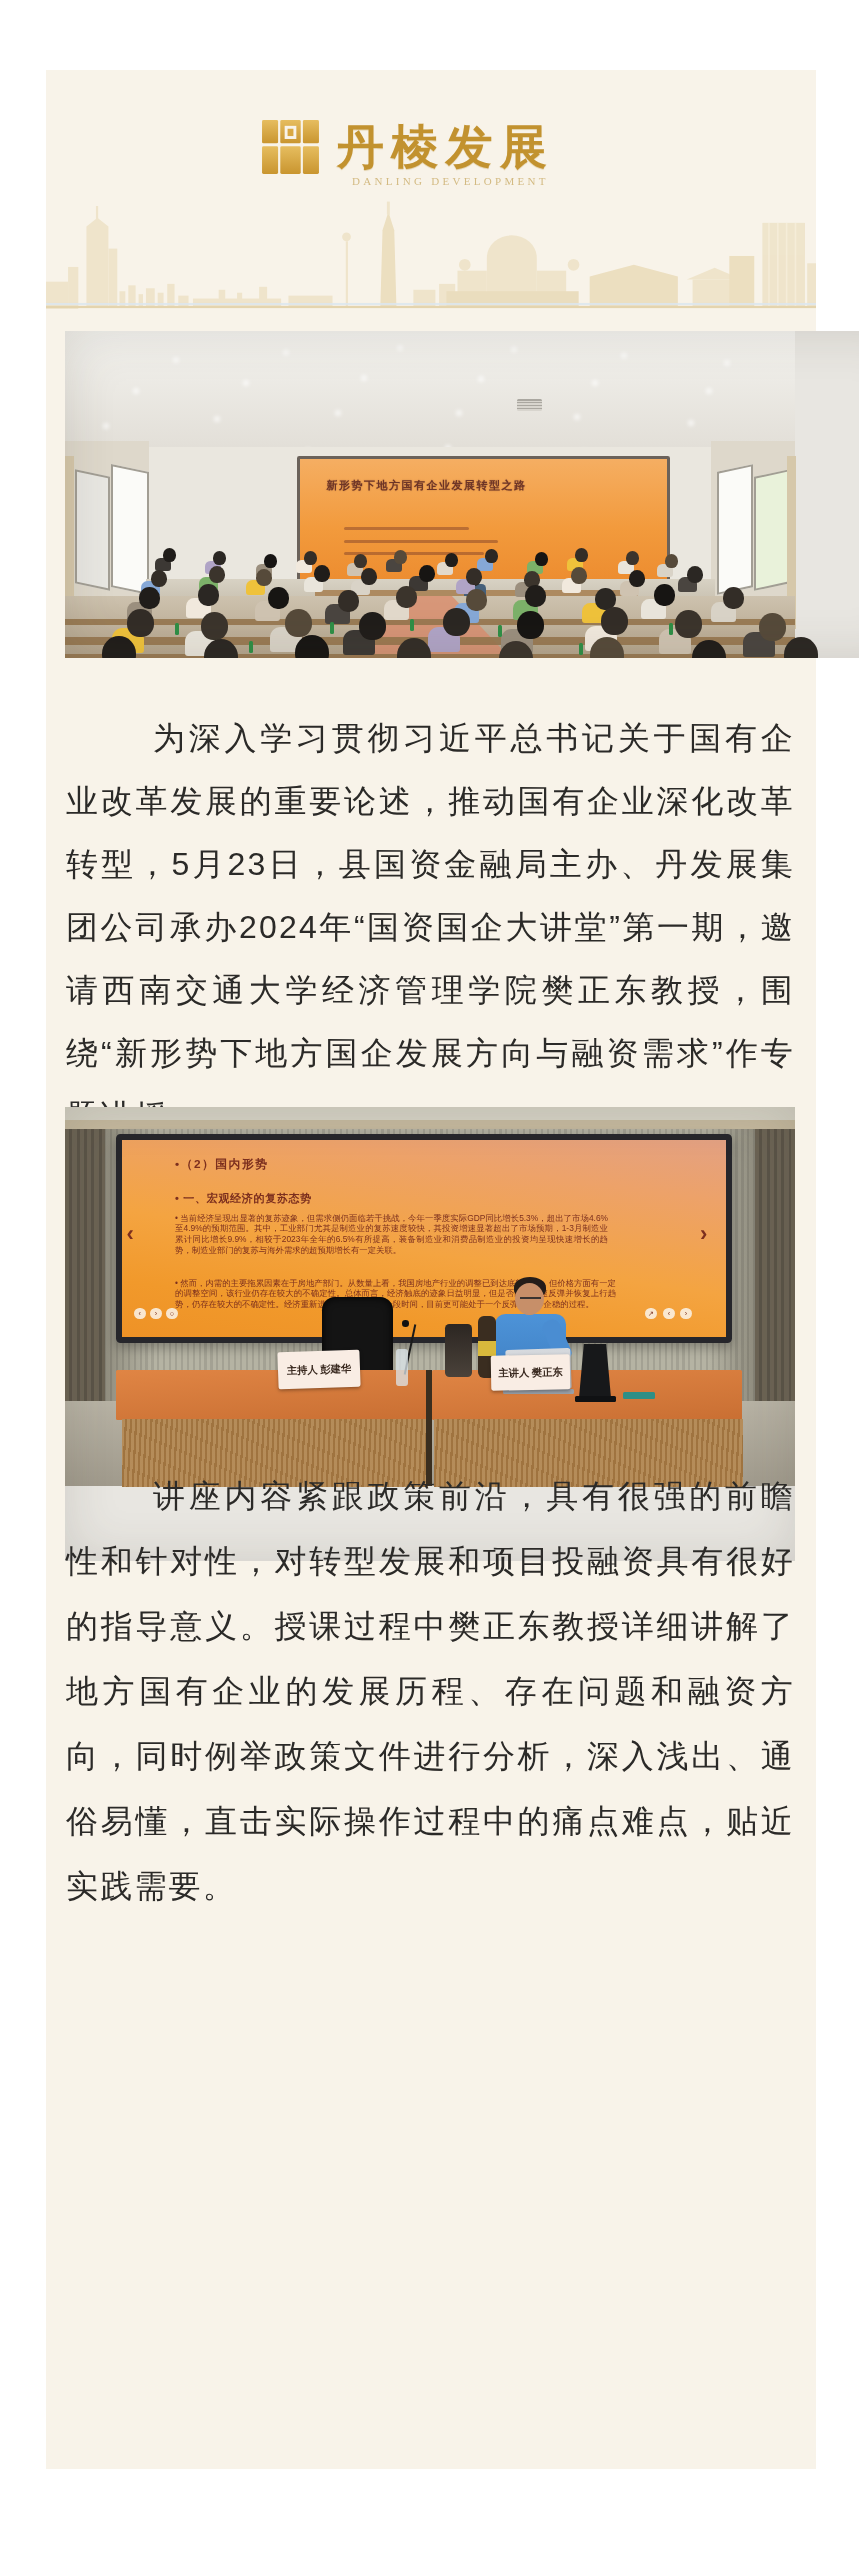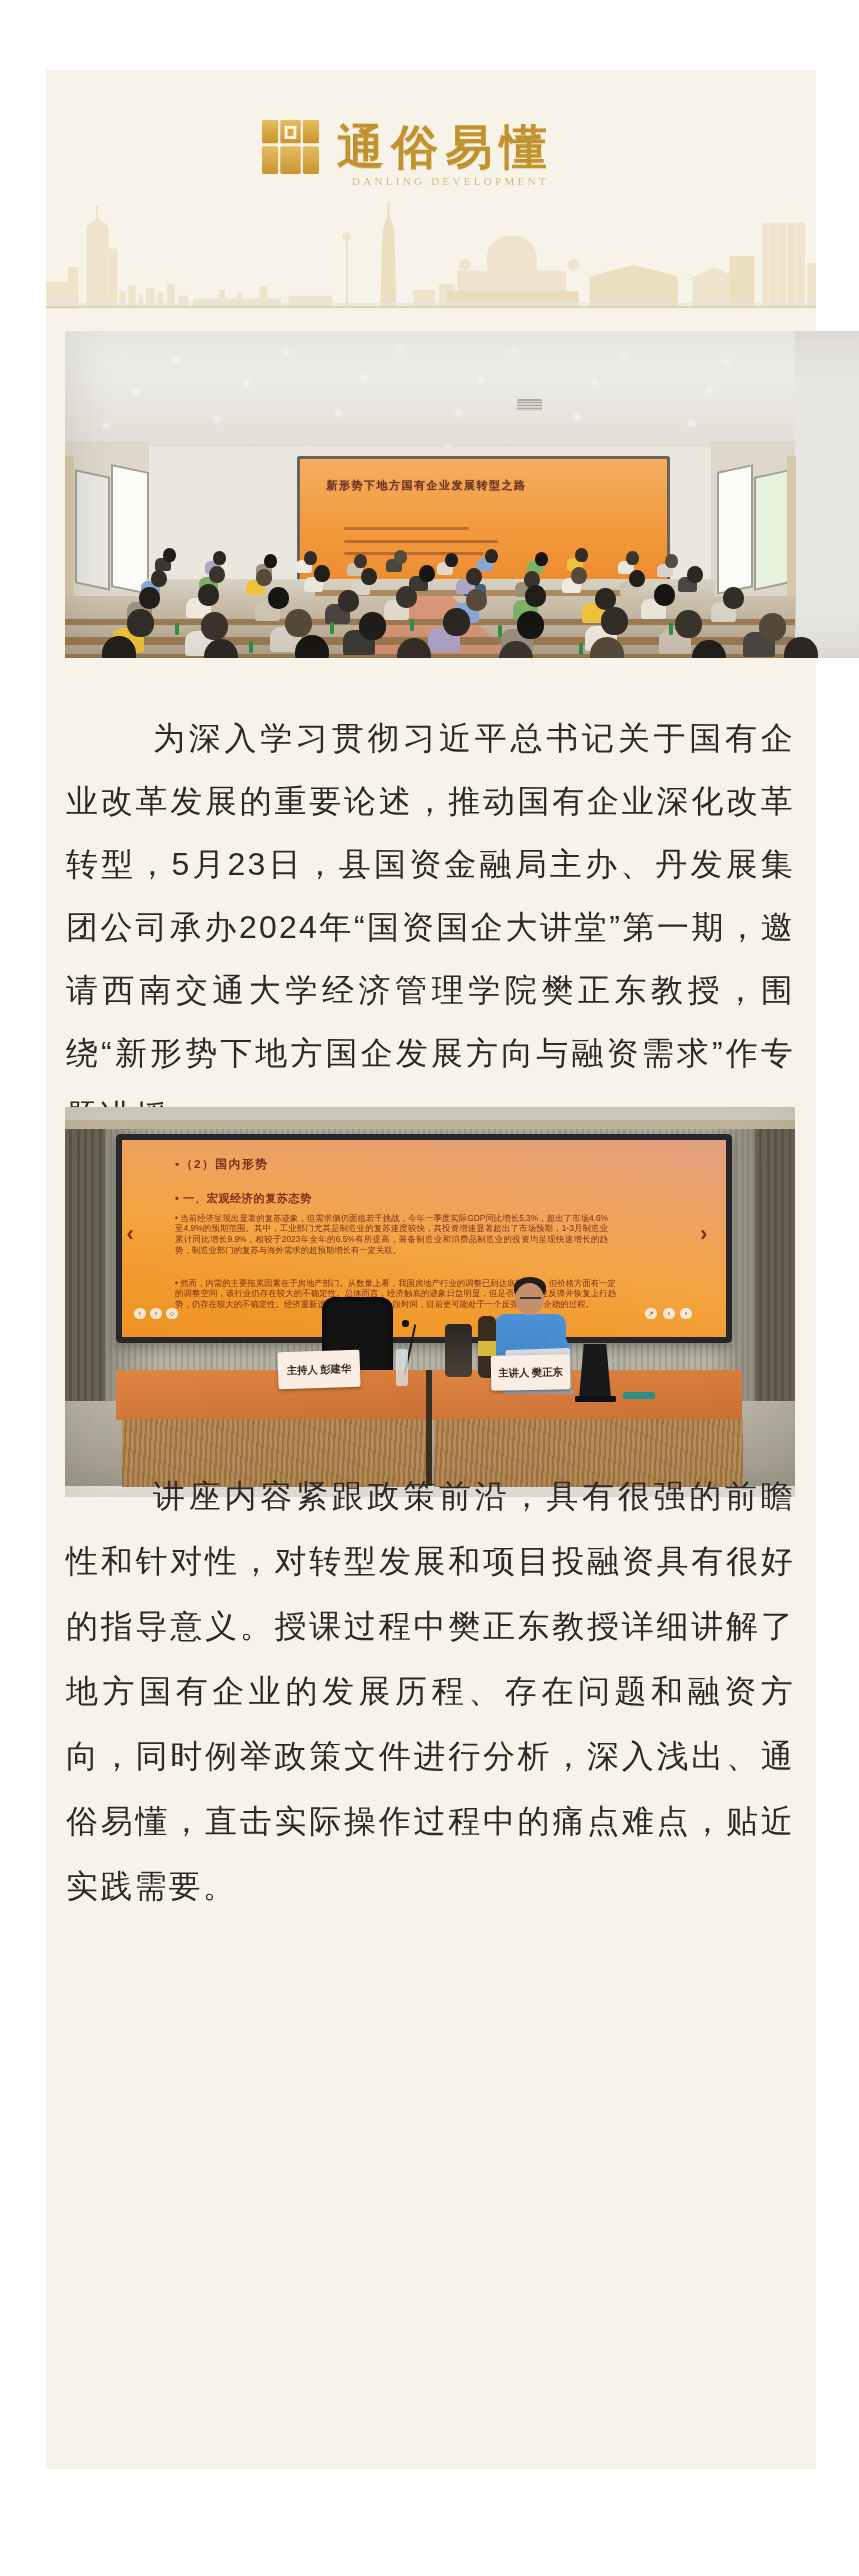--- a/index.html
+++ b/index.html
@@ -53,21 +53,21 @@
   .p1-host-head{left:405px;top:245px;width:9.6px;height:9.6px;border-radius:50%;background:#2a241f;}
   .p1-host-body{left:399px;top:253px;width:22px;height:14.7px;border-radius:4.4px 4.4px 0 0;background:#46607a;}
   .p1-floor{left:0;top:265px;width:730px;height:62px;background:linear-gradient(#cdc2ae,#b3a38a);}
   .p1-aisle{left:0;top:265px;width:730px;height:62px;background:#d98f70;opacity:.85;
             clip-path:polygon(47% 0,53% 0,61% 100%,39% 100%);}
   .p1-strip{background:#96754e;opacity:.9;}
   .p1-audience{left:0;top:0;width:730px;height:327px;}
   .p1-audience span{position:absolute;display:block;}
 
   
-  .photo2{left:65px;top:1107px;width:730px;height:390px;}
+  .photo2{left:65px;top:1107px;width:730px;height:454px;}
   .p2-ceiling{left:0;top:0;width:730px;height:14.7px;background:#d4d1c4;}
   .p2-beam{left:0;top:13.2px;width:730px;height:10.3px;background:#c4b89e;}
   .p2-wall{left:0;top:22px;width:730px;height:287px;
            background:repeating-linear-gradient(90deg,#b5b3a3 0 3.7px,#a3a193 3.7px 5.9px);}
   .p2-wall-shade{left:0;top:22px;width:730px;height:287px;
            background:linear-gradient(90deg,rgba(58,52,42,.55),rgba(58,52,42,0) 12%,rgba(58,52,42,0) 88%,rgba(58,52,42,.55));}
   .p2-panel{top:22px;width:40px;height:287px;background:repeating-linear-gradient(90deg,#6b6354 0 4.4px,#5a5347 4.4px 7.3px);}
   .p2-screen{left:51px;top:26.5px;width:604px;height:197px;border:6.6px solid #26262b;border-radius:4.4px;
              background:linear-gradient(188deg,#e3a183 0%,#eda269 22%,#f4a441 55%,#f1992b 80%,#ee9226 100%);
              box-shadow:0 4.4px 11.8px rgba(0,0,0,.28);}
@@ -142,21 +142,21 @@
       </defs>
       <rect x="0" y="0" width="22" height="32" rx="2" fill="url(#g)"></rect>
       <rect x="25" y="0" width="28" height="32" rx="2" fill="url(#g)"></rect>
       <rect x="31" y="8" width="16" height="18" fill="#f8f3e9"></rect>
       <rect x="35" y="12" width="8" height="10" fill="#d9a843"></rect>
       <rect x="56" y="0" width="22" height="32" rx="2" fill="url(#g)"></rect>
       <rect x="0" y="36" width="22" height="38" rx="2" fill="url(#g)"></rect>
       <rect x="25" y="36" width="28" height="38" rx="2" fill="url(#g)"></rect>
       <rect x="56" y="36" width="22" height="38" rx="2" fill="url(#g)"></rect>
     </svg>
-    <div class="brand-cn">通俗易懂</div>
+    <div class="brand-cn">丹棱发展</div>
     <div class="brand-en">DANLING DEVELOPMENT</div>
   </div>
 
   <svg class="skyline" viewBox="0 0 1048 152">
     <g fill="#eadcba" opacity="0.62">
       <rect x="0" y="115" width="30" height="37"></rect>
         <rect x="30" y="95" width="14" height="57"></rect>
       <path d="M55 150 L55 40 L70 28 L85 40 L85 150 Z"></path>
         <rect x="68" y="12" width="3" height="20"></rect>
       <rect x="85" y="70" width="12" height="80"></rect>

